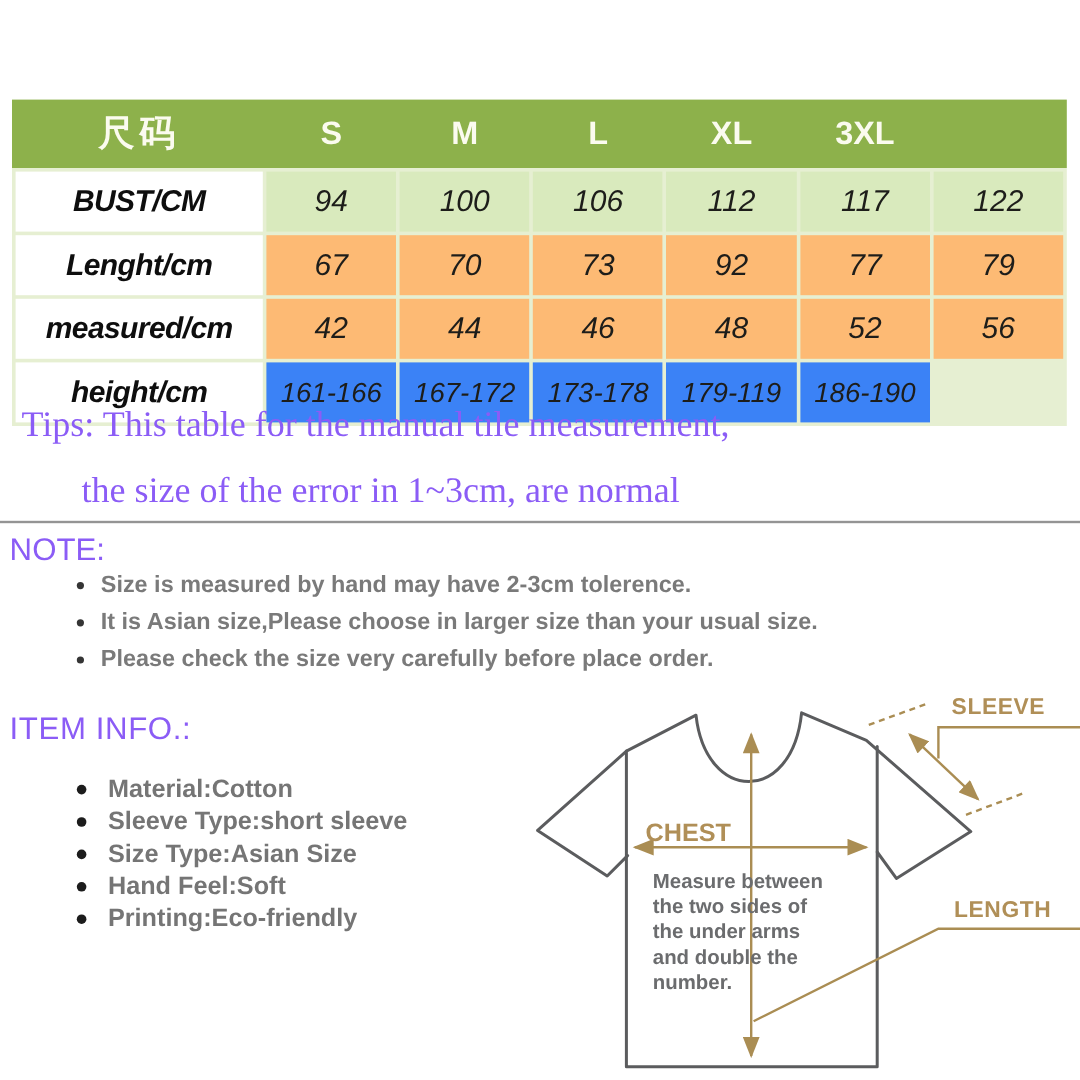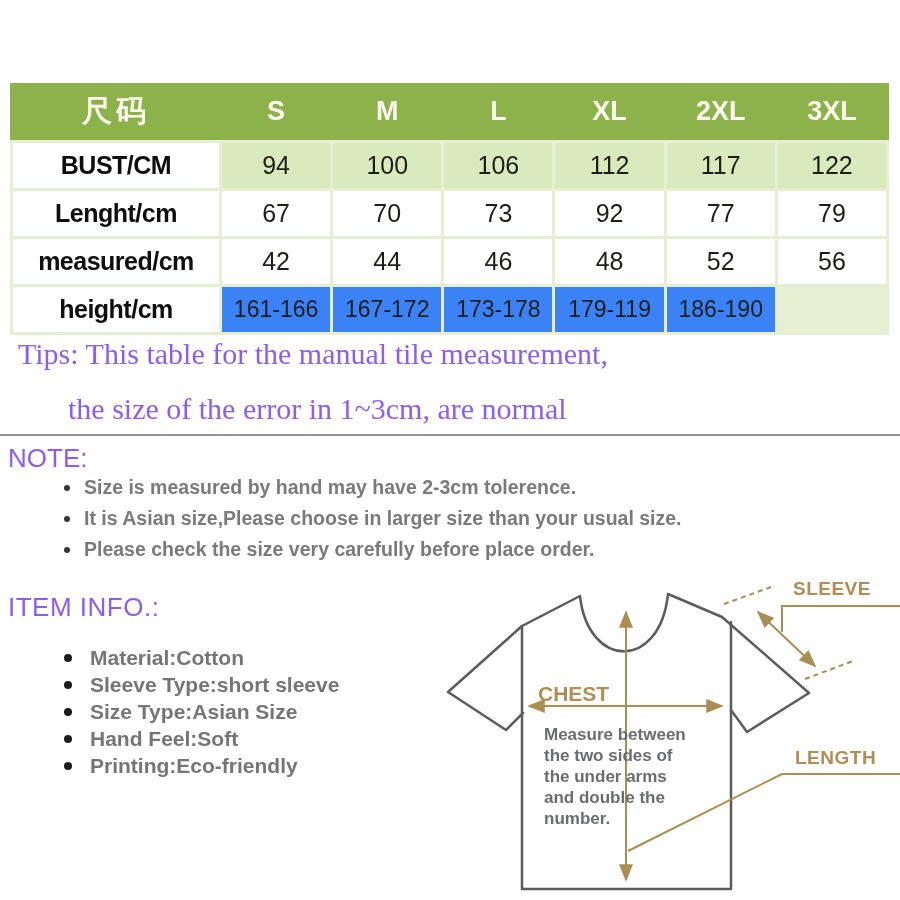--- a/index.html
+++ b/index.html
@@ -8,25 +8,25 @@
   #canvas{position:absolute;left:0;top:0;width:900px;height:900px;background:#fff;margin-top:36px;}
 
   
   .size-table{position:absolute;left:10px;top:47px;width:879px;}
   .thead{display:grid;grid-template-columns:206px repeat(6,1fr);gap:3px;
          padding:0 3px;height:57px;background:#8db14b;align-items:center;}
   .th{text-align:center;color:#fbfbef;font-weight:bold;font-size:27px;}
   .th.cn{font-size:30px;letter-spacing:4px;}
   .tbody{display:grid;grid-template-columns:206px repeat(6,1fr);gap:3px;
          padding:3px;background:#e6efd2;}
-  .td{height:45px;display:flex;align-items:center;justify-content:center;
-      font-size:25px;color:#1d1d1a;}
+  .td{height:50px;display:flex;align-items:center;justify-content:center;
+      font-size:25px;color:#1d1d1a;font-style:italic;}
   .td.lbl{background:#ffffff;font-weight:bold;color:#0e0e0e;letter-spacing:-0.5px;}
   .td.r0{background:#d9eabd;}
-  .td.r1,.td.r2{background:#ffffff;}
+  .td.r1,.td.r2{background:#fdba74;}
   .td.r3{background:#3b82f6;font-size:23px;}
 
   
   .tips{position:absolute;font-family:"Liberation Serif","DejaVu Serif",serif;
         font-size:30px;color:#8b5cf6;white-space:nowrap;}
   .tips1{left:18px;top:301px;}
   .tips2{left:68px;top:356px;}
 
   .divider{position:absolute;left:0;top:398px;width:900px;height:2px;background:#949494;}
 
@@ -60,21 +60,20 @@
 
 <div id="canvas">
 
   <div class="size-table">
     <div class="thead">
       <div class="th cn">尺码</div>
       <div class="th">S</div>
       <div class="th">M</div>
       <div class="th">L</div>
       <div class="th">XL</div>
-      <div class="th">2XL</div>
       <div class="th">3XL</div>
     </div>
     <div class="tbody">
       <div class="td lbl">BUST/CM</div>
       <div class="td r0">94</div>
       <div class="td r0">100</div>
       <div class="td r0">106</div>
       <div class="td r0">112</div>
       <div class="td r0">117</div>
       <div class="td r0">122</div>

